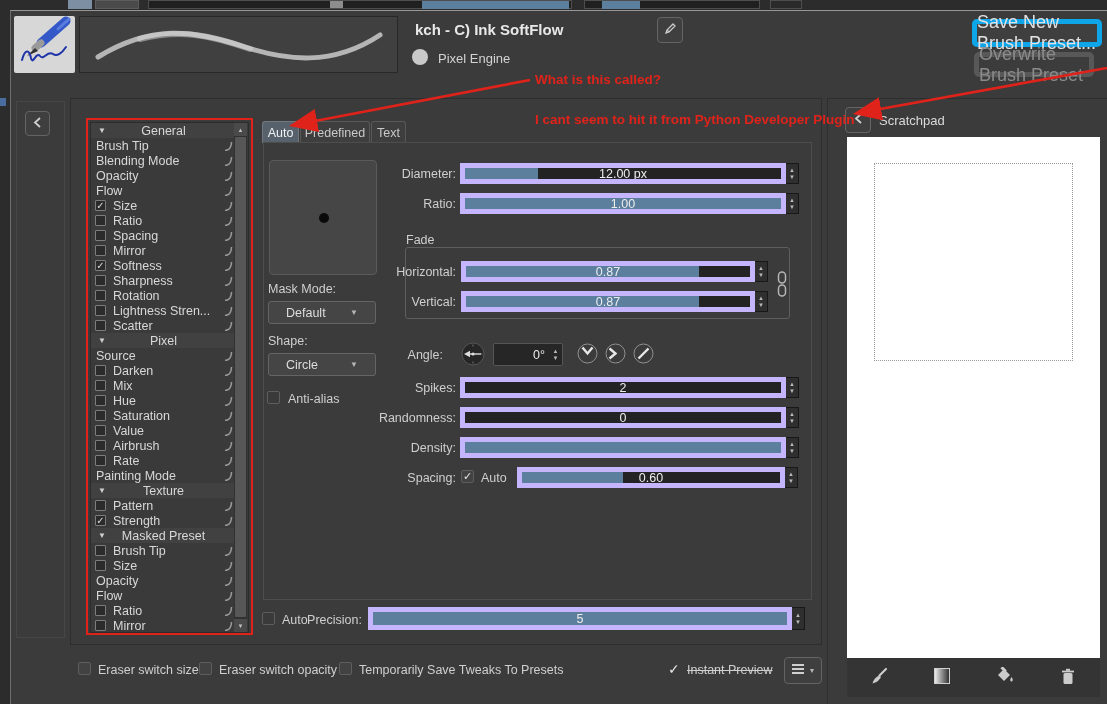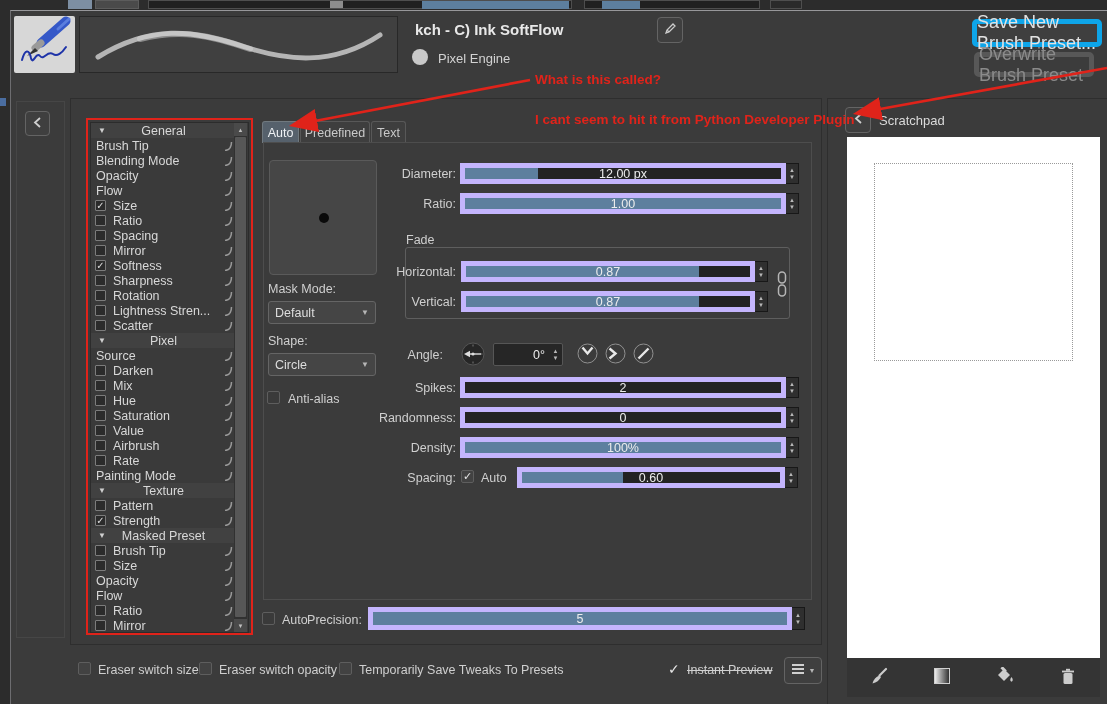--- a/index.html
+++ b/index.html
@@ -32,21 +32,21 @@
 .sb-btn{position:absolute;left:0;width:13px;height:13px;background:#4a4a4a;display:flex;
   align-items:center;justify-content:center;font-size:6px;color:#c0c0c0}
 .sb-thumb{position:absolute;left:1px;width:11px;background:#575757;border-radius:1px}
 .slabel{position:absolute;width:110px;text-align:right;color:#cfcfcf;white-space:nowrap}
 .slider{position:absolute;height:21px;background:#232323;border:5px solid #c4b5fd;overflow:hidden}
 .slider .fill{position:absolute;left:0;top:0;bottom:0;background:#5d7f9e}
 .slider .sval{position:absolute;inset:0;display:flex;align-items:center;justify-content:center;color:#ececec}
 .spin{position:absolute;width:13px;height:21px;background:#2f2f2f;border:1px solid #181818;border-left:none;
   display:flex;flex-direction:column;align-items:center;justify-content:center;gap:1px;color:#b9b9b9;font-size:6px;line-height:6px}
 .dropdown{position:absolute;width:108px;height:23px;background:#454545;border:1px solid #656565;border-radius:3px;
-  display:flex;align-items:center;padding:0 6px;color:#dedede}
+  display:flex;align-items:center;padding:0 17px;color:#dedede}
 .dropdown .dd-arrow{margin-left:auto;font-size:8px;color:#b5b5b5}
 .cb{position:absolute;width:13px;height:13px;background:#424242;border:1px solid #5e5e5e;border-radius:2px;
   display:flex;align-items:center;justify-content:center;font-size:11px;color:#e6e6e6;line-height:11px}
 .flabel{position:absolute;color:#cfcfcf;white-space:nowrap}
 .groupbox{position:absolute;border:1px solid #5e5e5e;border-radius:3px}
 .redtext{position:absolute;color:#e0231a;font-size:13.5px;font-weight:600;white-space:nowrap;z-index:60}
 .overlay{position:absolute;inset:0;pointer-events:none;z-index:55}
 .redrect{position:absolute;left:86px;top:118px;width:167px;height:517px;border:2px solid #e0231a;z-index:40;pointer-events:none}
 .sp-white{position:absolute;left:847px;top:137px;width:253px;height:521px;background:#ffffff}
 .sp-dotted{position:absolute;left:27px;top:26px;width:199px;height:198px;border:1px dotted #9a9a9a}
@@ -470,21 +470,20 @@
     <span class="sval">0</span>
   </div>
   <div class="spin" style="left:786px;top:407px">
       <span>▲</span>
       <span>▼</span>
     </div>
 
   <div class="slabel" style="left:346px;top:441px">Density:</div>
   <div class="slider" style="left:460px;top:437px;width:326px">
     <div class="fill" style="width:100%"></div>
-    <span class="sval">100%</span>
   </div>
   <div class="spin" style="left:786px;top:437px">
       <span>▲</span>
       <span>▼</span>
     </div>
 
   <div class="slabel" style="left:346px;top:471px">Spacing:</div>
   <div class="cb" style="left:461px;top:470px">✓</div>
   <div class="flabel" style="left:481px;top:471px">Auto</div>
   <div class="slider" style="left:517px;top:467px;width:268px">

